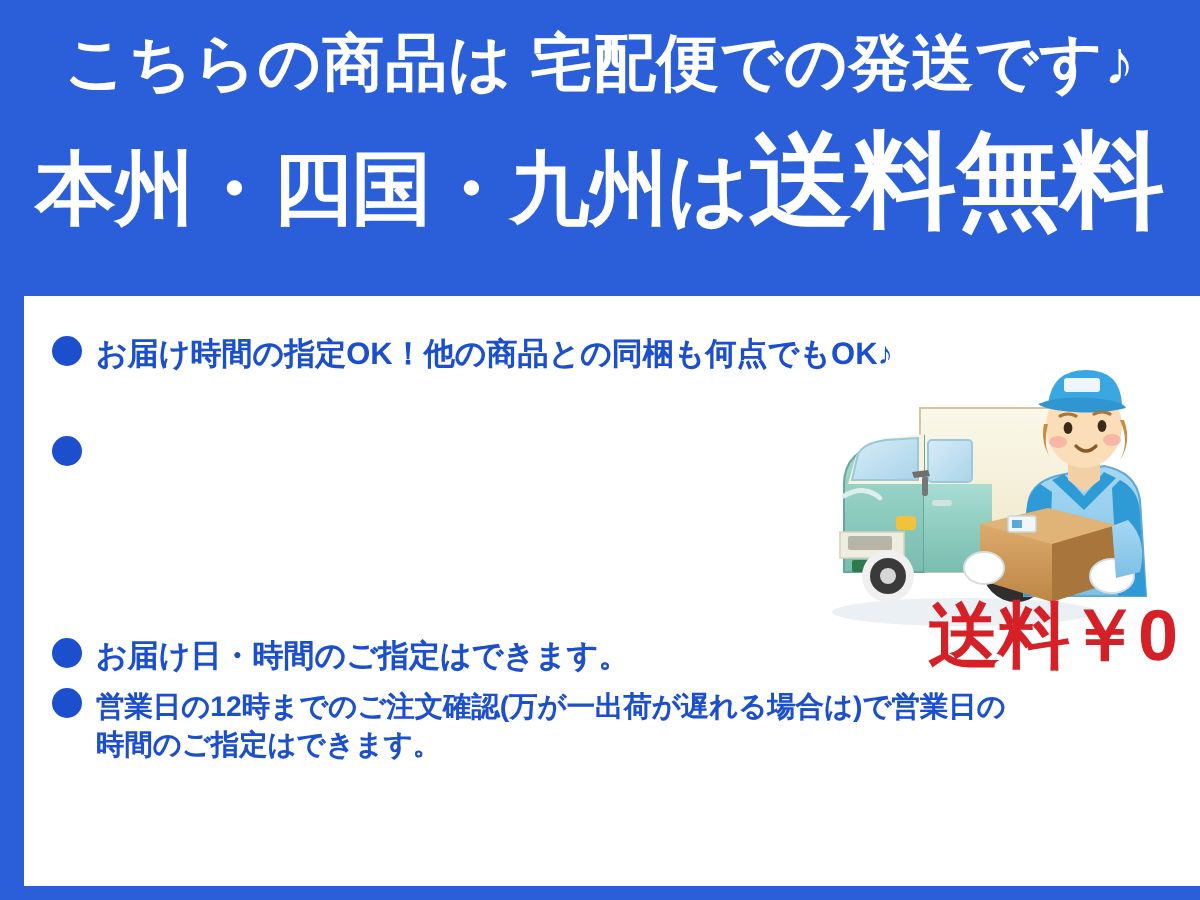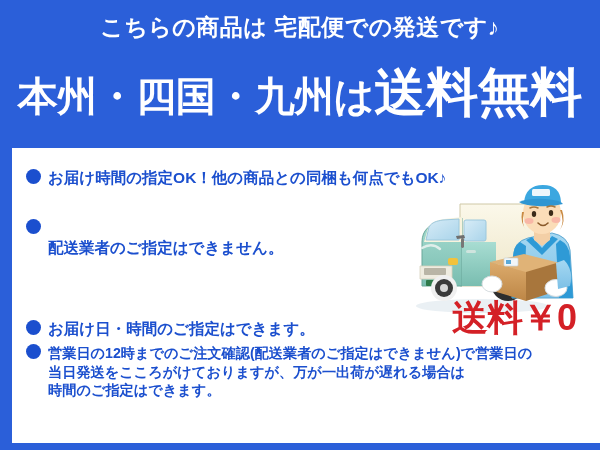--- a/index.html
+++ b/index.html
@@ -28,21 +28,21 @@
     width: 600px;
     height: 148px;
   }
   .hl-line1 {
     position: absolute;
     left: 0;
     top: 16px;
     width: 600px;
     text-align: center;
     color: #ffffff;
-    font-size: 23px;
+    font-size: 31px;
     font-weight: bold;
     letter-spacing: 0.5px;
     line-height: 1;
     white-space: nowrap;
   }
   .hl-line2 {
     position: absolute;
     left: 0;
     top: 66px;
     width: 600px;
@@ -56,20 +56,21 @@
     font-weight: bold;
     letter-spacing: -0.5px;
     vertical-align: baseline;
     margin-top: 40px;
   }
   .hl-line2 .big {
     font-size: 52px;
     font-weight: bold;
     letter-spacing: 0px;
     vertical-align: baseline;
+    font-family: Liberation Serif, serif;
   }
 
   
   #panel {
     position: absolute;
     left: 12px;
     top: 148px;
     width: 590px;
     height: 295px;
     background: #ffffff;
@@ -125,21 +126,21 @@
   #illustration svg {
     display: block;
   }
 
   
   #free-ship {
     position: absolute;
     left: 440px;
     top: 152px;
     width: 136px;
-    text-align: left;
+    text-align: right;
     color: #d42026;
     font-size: 36px;
     font-weight: bold;
     line-height: 1;
     white-space: nowrap;
     letter-spacing: -1px;
   }
 </style>
 </head>
 <body>
@@ -156,30 +157,28 @@
   <div id="panel">
 
     <div id="bullets">
 
       <div class="bullet" id="b1">
         <span class="dot"></span><span class="txt">お届け時間の指定OK！他の商品との同梱も何点でもOK♪</span>
       </div>
 
       <div class="bullet" id="b2">
         <span class="dot"></span>
-        <span class="cont">配送業者のご指定はできません。</span>
       </div>
 
       <div class="bullet" id="b3">
         <span class="dot"></span><span class="txt">お届け日・時間のご指定はできます。</span>
       </div>
 
       <div class="bullet" id="b4">
-        <span class="dot"></span><span class="txt">営業日の12時までのご注文確認(配送業者のご指定はできません)で営業日の</span>
-        <span class="cont">当日発送をこころがけておりますが、万が一出荷が遅れる場合は</span>
+        <span class="dot"></span><span class="txt">営業日の12時までのご注文確認(万が一出荷が遅れる場合は)で営業日の</span>
         <span class="cont">時間のご指定はできます。</span>
       </div>
 
     </div>
 
     <div id="illustration">
       <svg width="184" height="170" viewBox="0 0 184 170" xmlns="http://www.w3.org/2000/svg">
         <defs>
           <linearGradient id="cargoGrad" x1="0" y1="0" x2="0" y2="1">
             <stop offset="0" stop-color="#fbf8ea"></stop>

